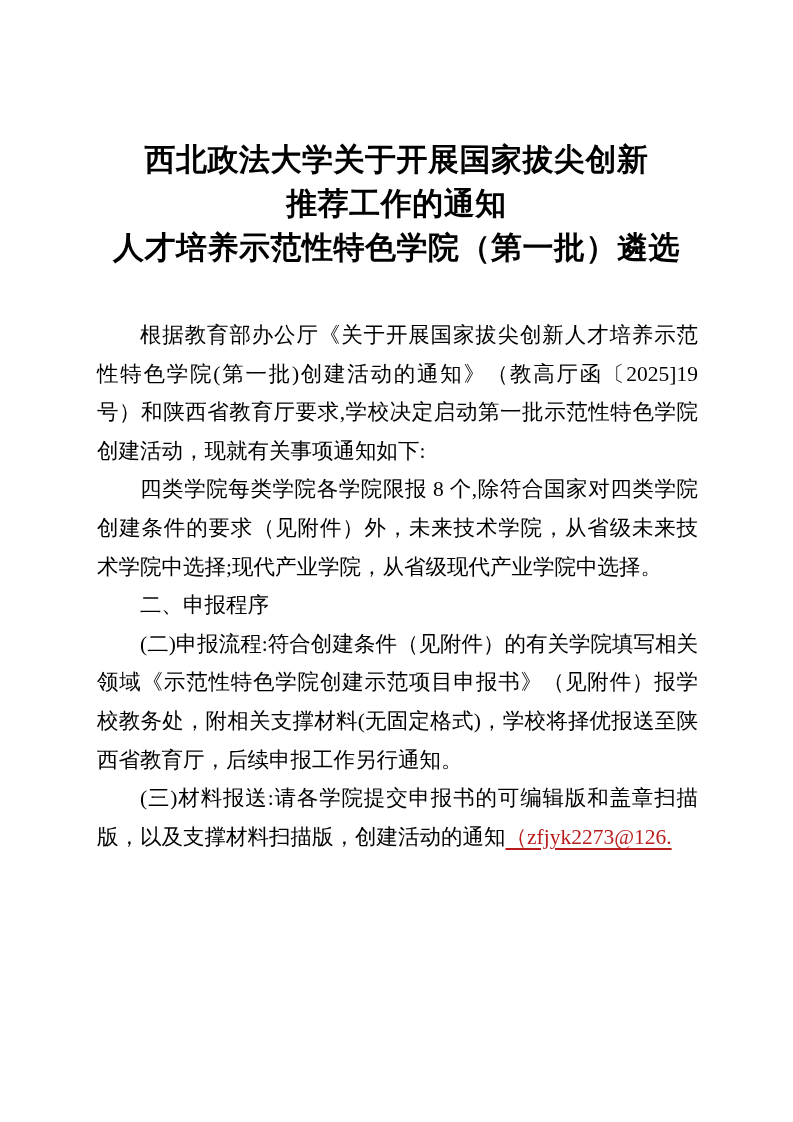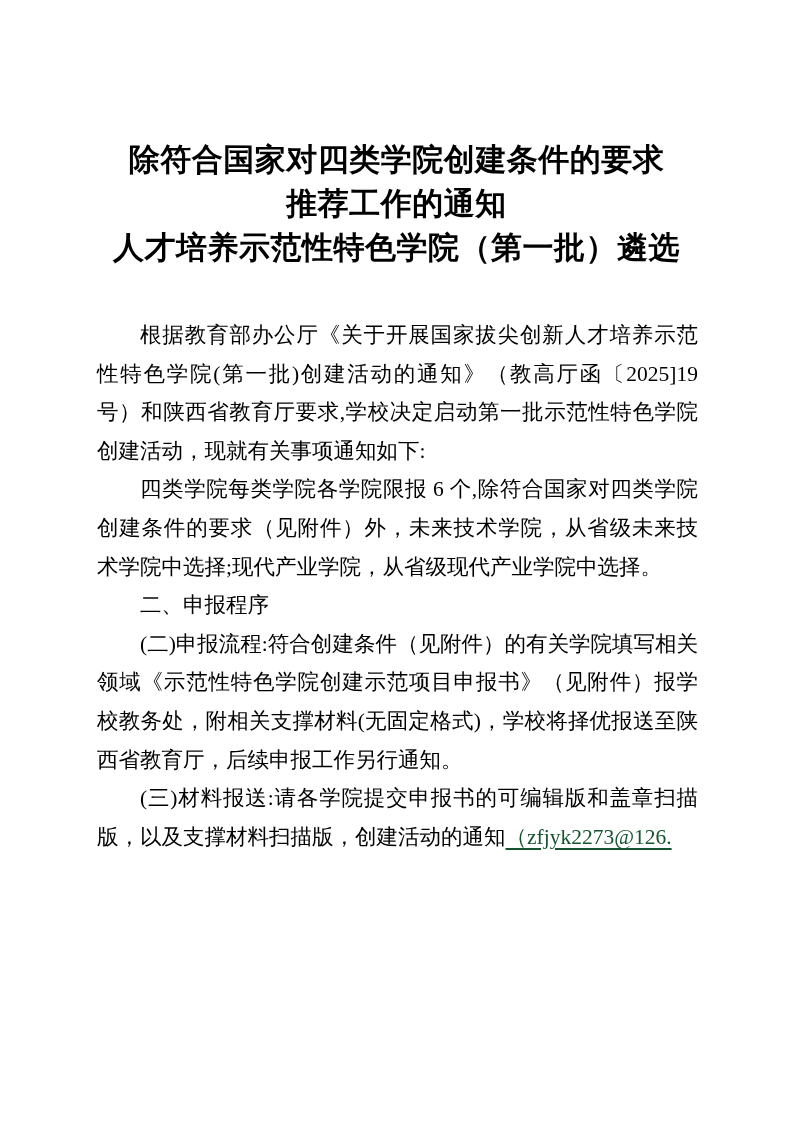--- a/index.html
+++ b/index.html
@@ -40,38 +40,38 @@
     text-align: justify;
   }
   .body-block p {
     margin: 0;
     text-indent: 2em;
   }
   .body-block p.no-indent {
     text-indent: 0;
   }
   a.email-link {
-    color: #14532d;
+    color: #b91c1c;
     text-decoration: underline;
     text-underline-offset: 4px;
     cursor: pointer;
   }
 </style>
 </head>
 <body>
 
 <div class="page">
 
   <div class="title-block">
-    <div class="title-line">除符合国家对四类学院创建条件的要求</div>
+    <div class="title-line">西北政法大学关于开展国家拔尖创新</div>
     <div class="title-line">推荐工作的通知</div>
     <div class="title-line">人才培养示范性特色学院（第一批）遴选</div>
   </div>
 
   <div class="body-block">
     <p>根据教育部办公厅《关于开展国家拔尖创新人才培养示范性特色学院(第一批)创建活动的通知》（教高厅函〔2025]19 号）和陕西省教育厅要求,学校决定启动第一批示范性特色学院创建活动，现就有关事项通知如下:</p>
-    <p>四类学院每类学院各学院限报 6 个,除符合国家对四类学院创建条件的要求（见附件）外，未来技术学院，从省级未来技术学院中选择;现代产业学院，从省级现代产业学院中选择。</p>
+    <p>四类学院每类学院各学院限报 8 个,除符合国家对四类学院创建条件的要求（见附件）外，未来技术学院，从省级未来技术学院中选择;现代产业学院，从省级现代产业学院中选择。</p>
     <p>二、申报程序</p>
     <p>(二)申报流程:符合创建条件（见附件）的有关学院填写相关领域《示范性特色学院创建示范项目申报书》（见附件）报学校教务处，附相关支撑材料(无固定格式)，学校将择优报送至陕西省教育厅，后续申报工作另行通知。</p>
     <p><span>(三)材料报送:请各学院提交申报书的可编辑版和盖章扫描版，以及支撑材料扫描版，创建活动的通知</span><a class="email-link">（zfjyk2273@126.</a></p>
   </div>
 
 </div>
 
 </body></html>

